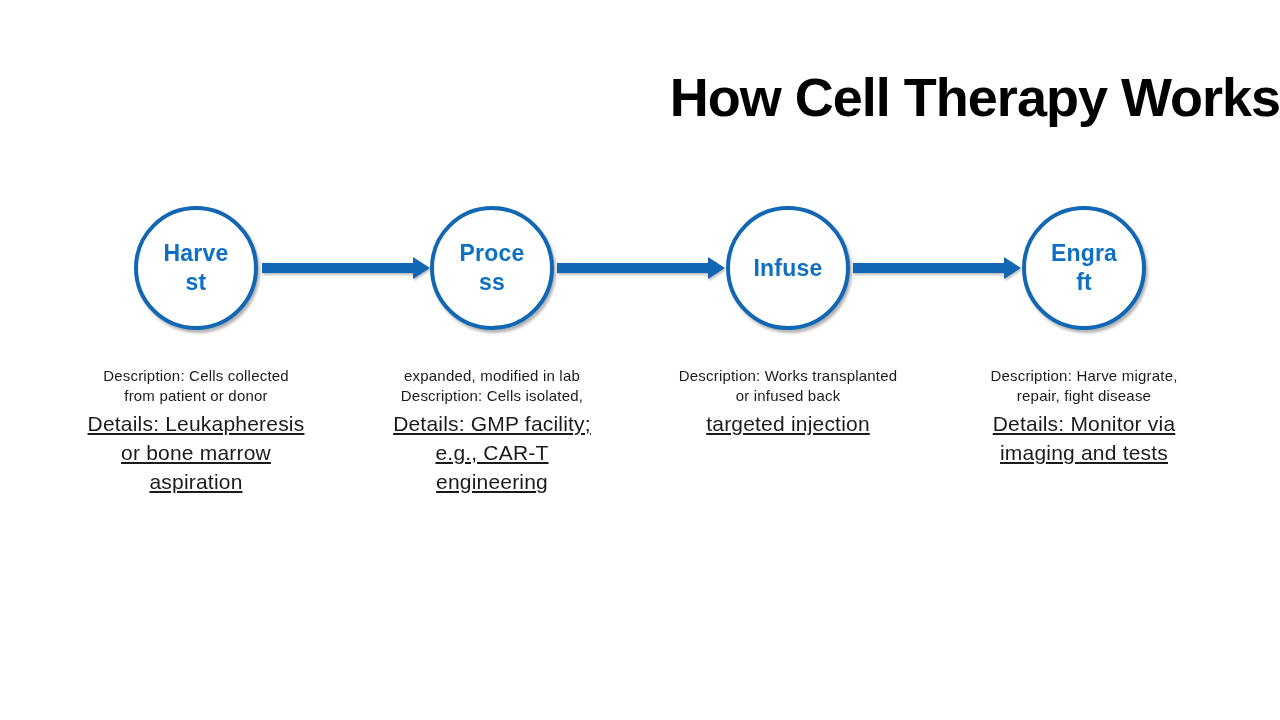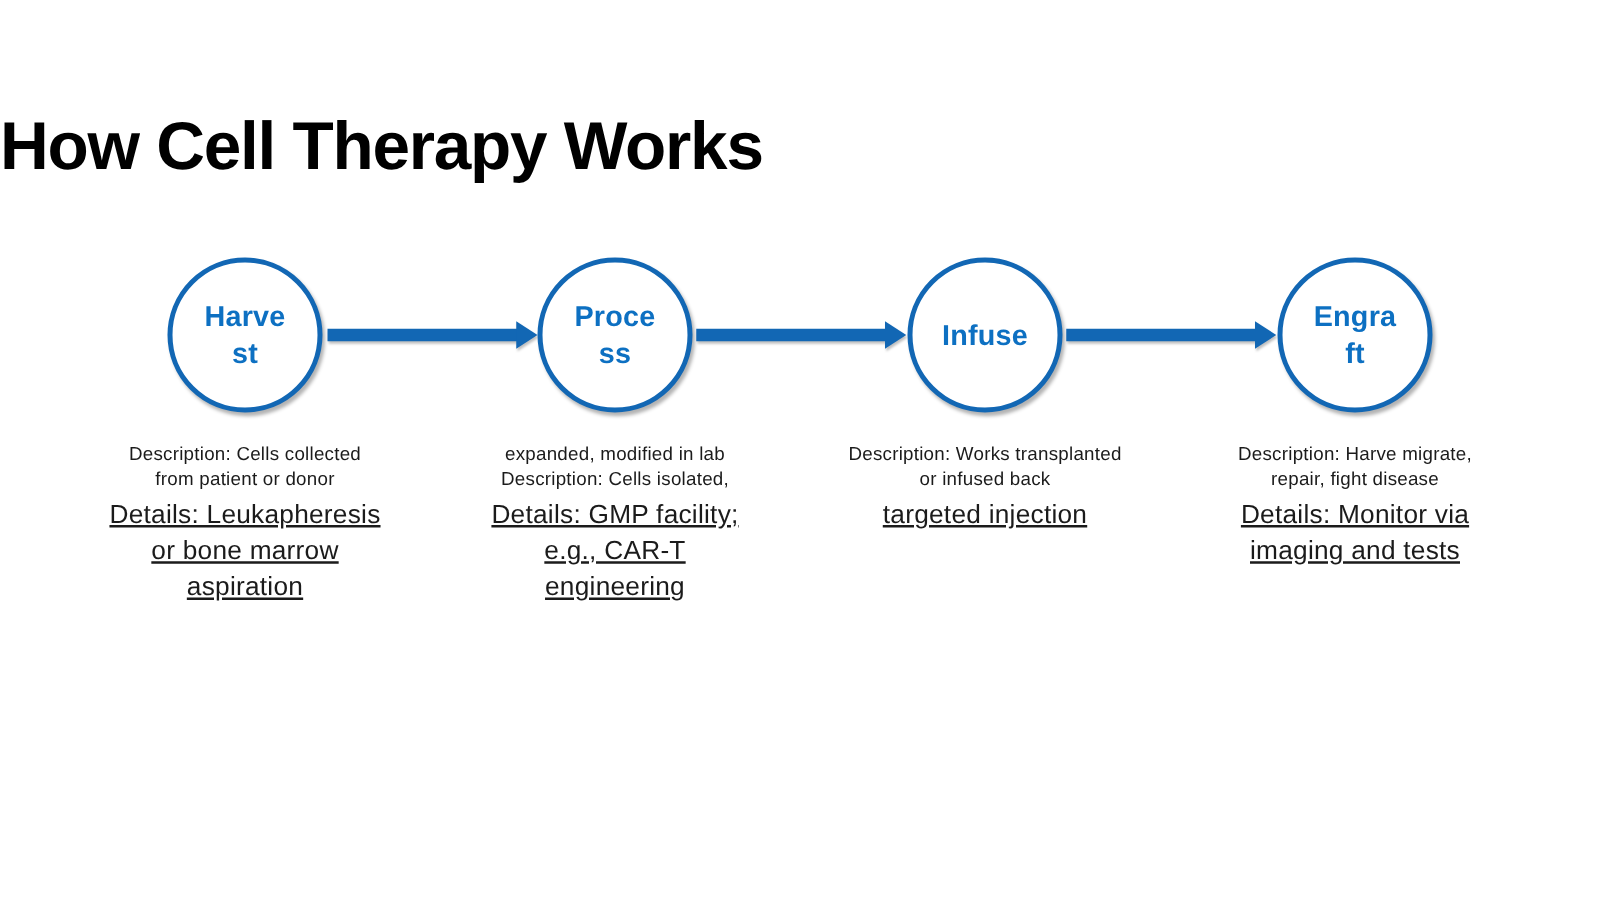--- a/index.html
+++ b/index.html
@@ -8,27 +8,26 @@
     background:#ffffff;
     font-family:"Liberation Sans", sans-serif;
     overflow:hidden;
     position:relative;
   }
   .stage { position:absolute; left:0; top:0; width:1280px; height:720px; background:#ffffff; }
 
   .title {
     position:absolute;
     left:0; top:66px; width:1280px;
-    text-align:left;
+    text-align:right;
     font-size:54px;
     font-weight:bold;
     letter-spacing:-1px;
     color:#000000;
     line-height:62px;
-    margin-top:20px;
   }
 
   .step { position:absolute; top:0; width:300px; height:720px; }
   .step-1 { left:46px; }
   .step-2 { left:342px; }
   .step-3 { left:638px; }
   .step-4 { left:934px; }
 
   .circle {
     position:absolute;
@@ -46,21 +45,21 @@
     text-align:center;
     font-size:23px;
     font-weight:bold;
     line-height:29px;
     color:#0D70C2;
     letter-spacing:0.2px;
   }
 
   .step-text {
     position:absolute;
-    left:0; top:354px;
+    left:0; top:366px;
     width:300px;
     text-align:center;
     color:#1B1B1B;
   }
   .desc-line {
     font-size:15px;
     line-height:20px;
     letter-spacing:0.2px;
     white-space:nowrap;
   }

